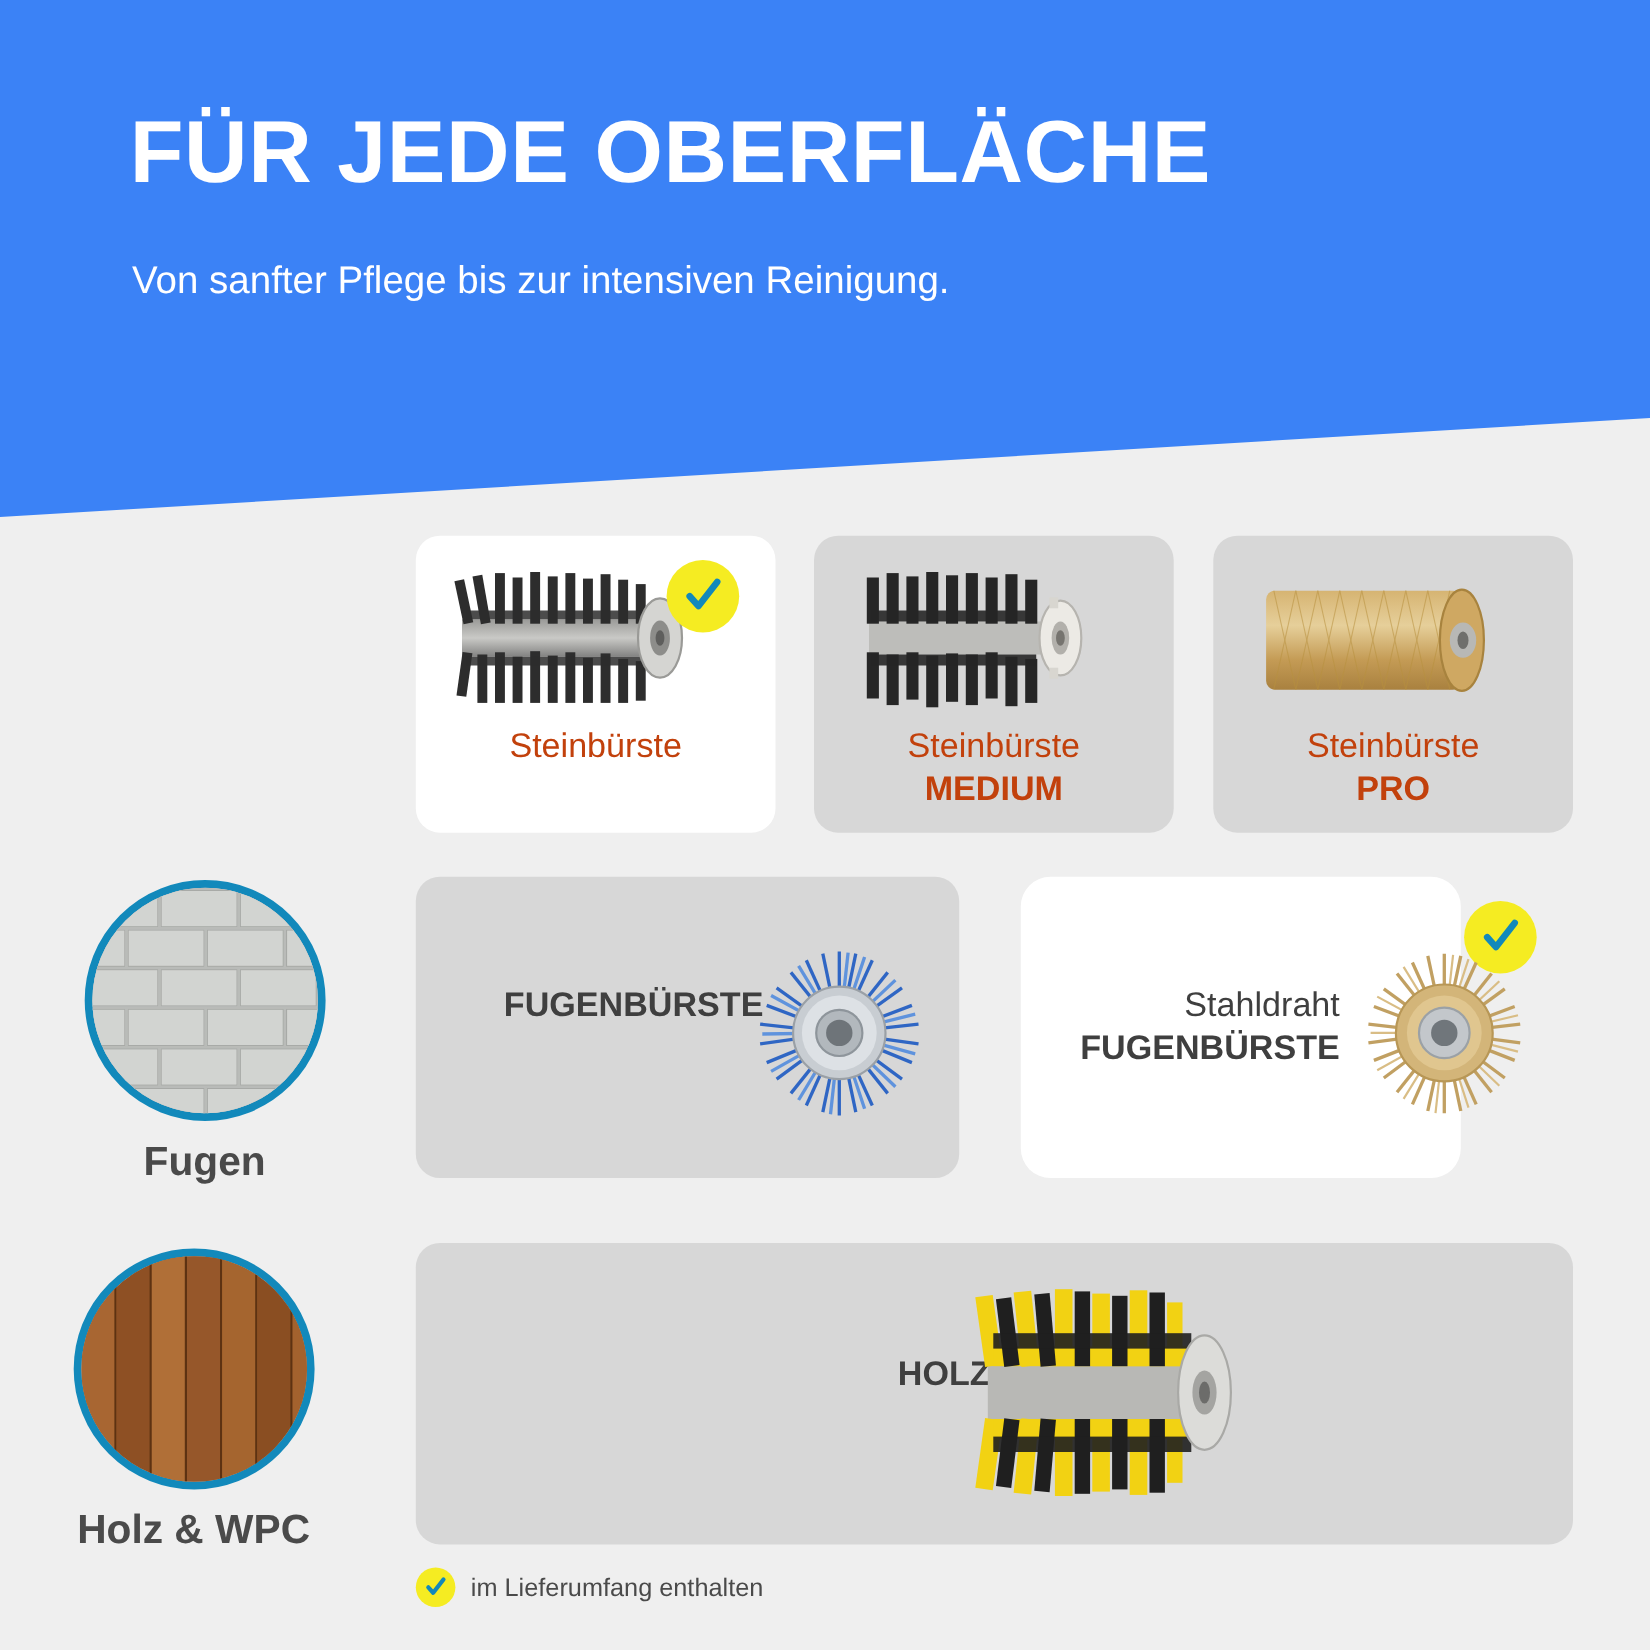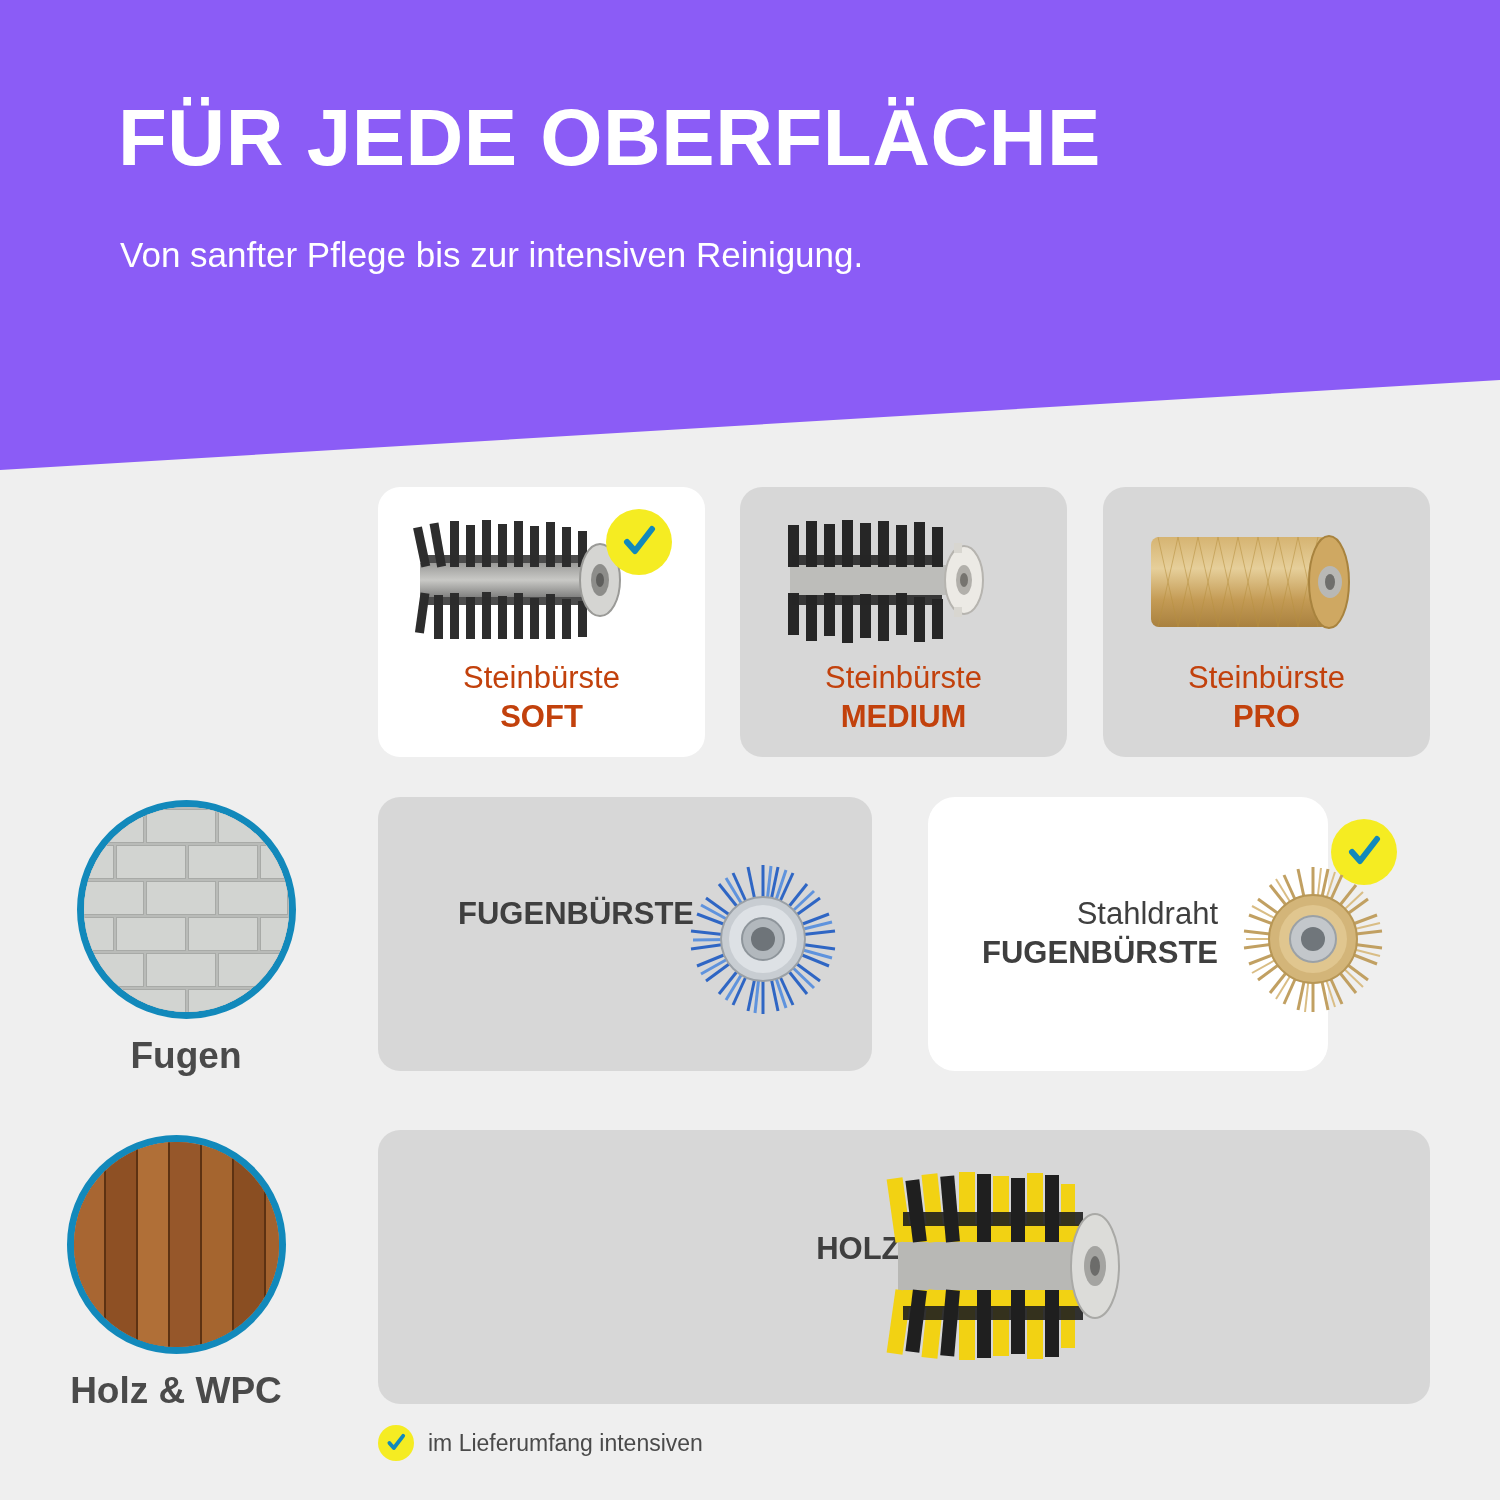--- a/index.html
+++ b/index.html
@@ -20,21 +20,21 @@
     background: #efefef;
     overflow: hidden;
   }
 
   
   .header {
     position: absolute;
     top: 0; left: 0;
     width: 1500px;
     height: 470px;
-    background: #8b5cf6;
+    background: #3b82f6;
     clip-path: polygon(0 0, 1500px 0, 1500px 380px, 0 470px);
     overflow: hidden;
   }
   .header-title {
     position: absolute;
     left: 118px;
     top: 98px;
     color: #ffffff;
     font-size: 80px;
     font-weight: bold;
@@ -280,21 +280,20 @@
         <ellipse cx="200" cy="69" rx="4" ry="7" fill="#5e5e5c"></ellipse>
       </svg>
     </div>
     <div class="check-badge" style="left:228px; top:22px;">
       <svg width="40" height="40" viewBox="0 0 40 40">
         <path d="M8 20 L16 29 L33 7" stroke="#1289bb" stroke-width="6" fill="none" stroke-linecap="round" stroke-linejoin="round"></path>
       </svg>
     </div>
     <div class="card-caption" style="top:172px;">
       <div class="cap-line1">Steinbürste</div>
-      <div class="cap-line2">SOFT</div>
     </div>
   </div>
 
   <div class="card" style="left:740px; top:487px; width:327px; height:270px;">
     <div class="brush-wrap" style="left:28px; top:24px;">
       <svg width="250" height="140" viewBox="0 0 250 140">
         <rect x="22" y="54" width="170" height="30" fill="#bdbdba"></rect>
         <g fill="#262626">
           <rect x="20" y="14" width="11" height="42"></rect>
           <rect x="38" y="10" width="11" height="46"></rect>
@@ -543,16 +542,16 @@
       </svg>
     </div>
   </div>
 
   <div class="legend">
     <div class="badge-sm">
       <svg width="22" height="22" viewBox="0 0 40 40">
         <path d="M8 20 L16 29 L33 7" stroke="#1289bb" stroke-width="7" fill="none" stroke-linecap="round" stroke-linejoin="round"></path>
       </svg>
     </div>
-    <div class="legend-text">im Lieferumfang intensiven</div>
+    <div class="legend-text">im Lieferumfang enthalten</div>
   </div>
 
 </div>
 
 </body></html>

